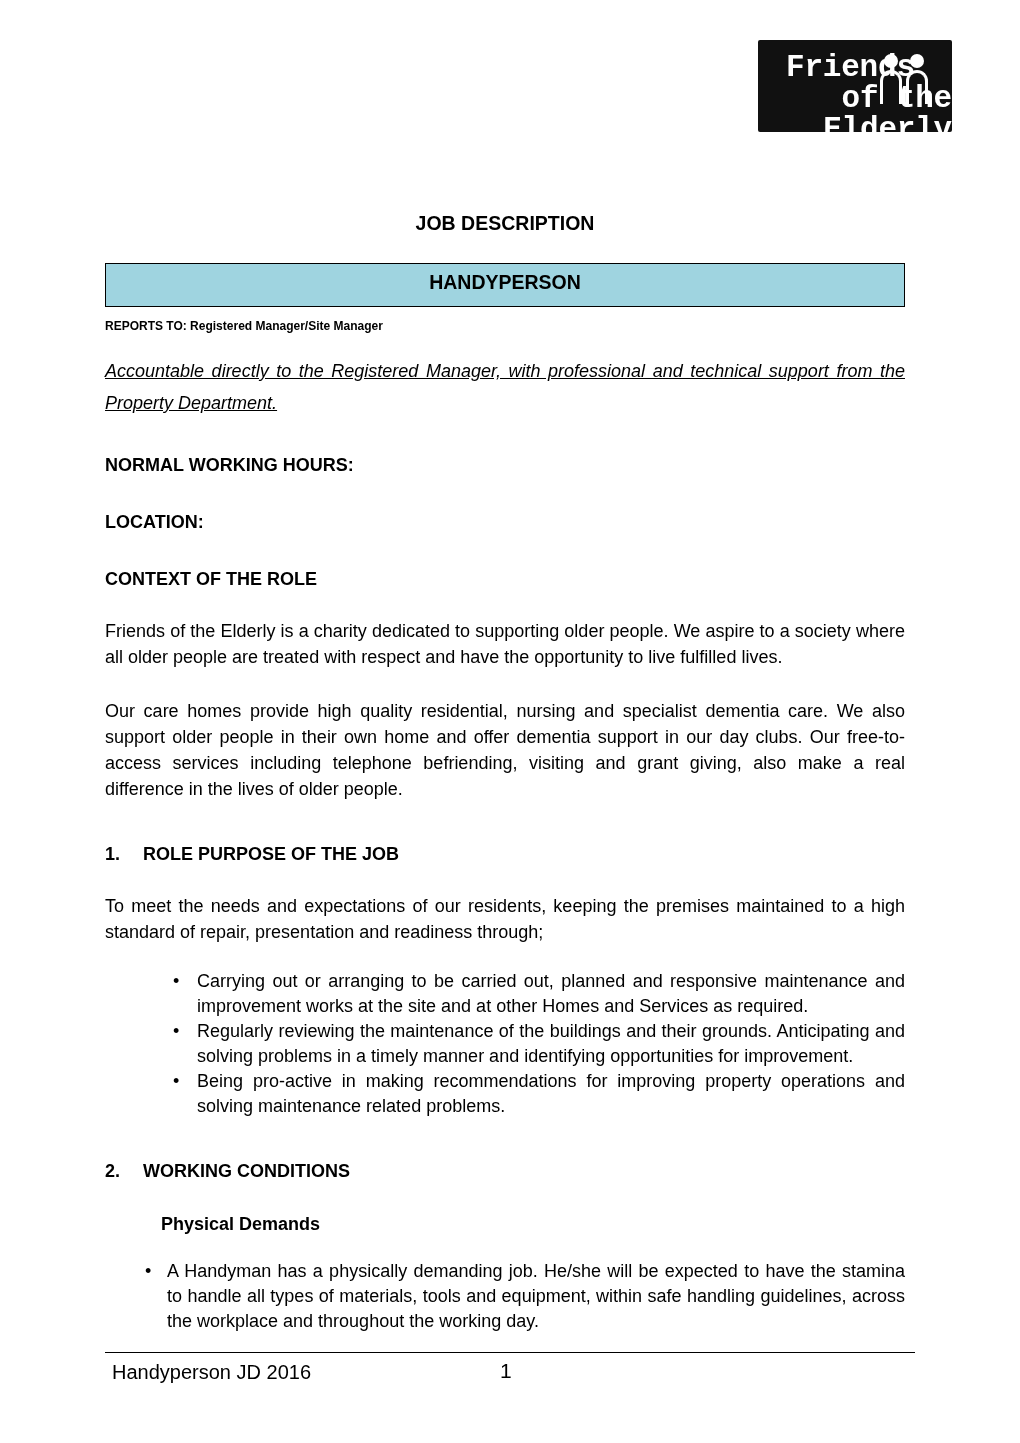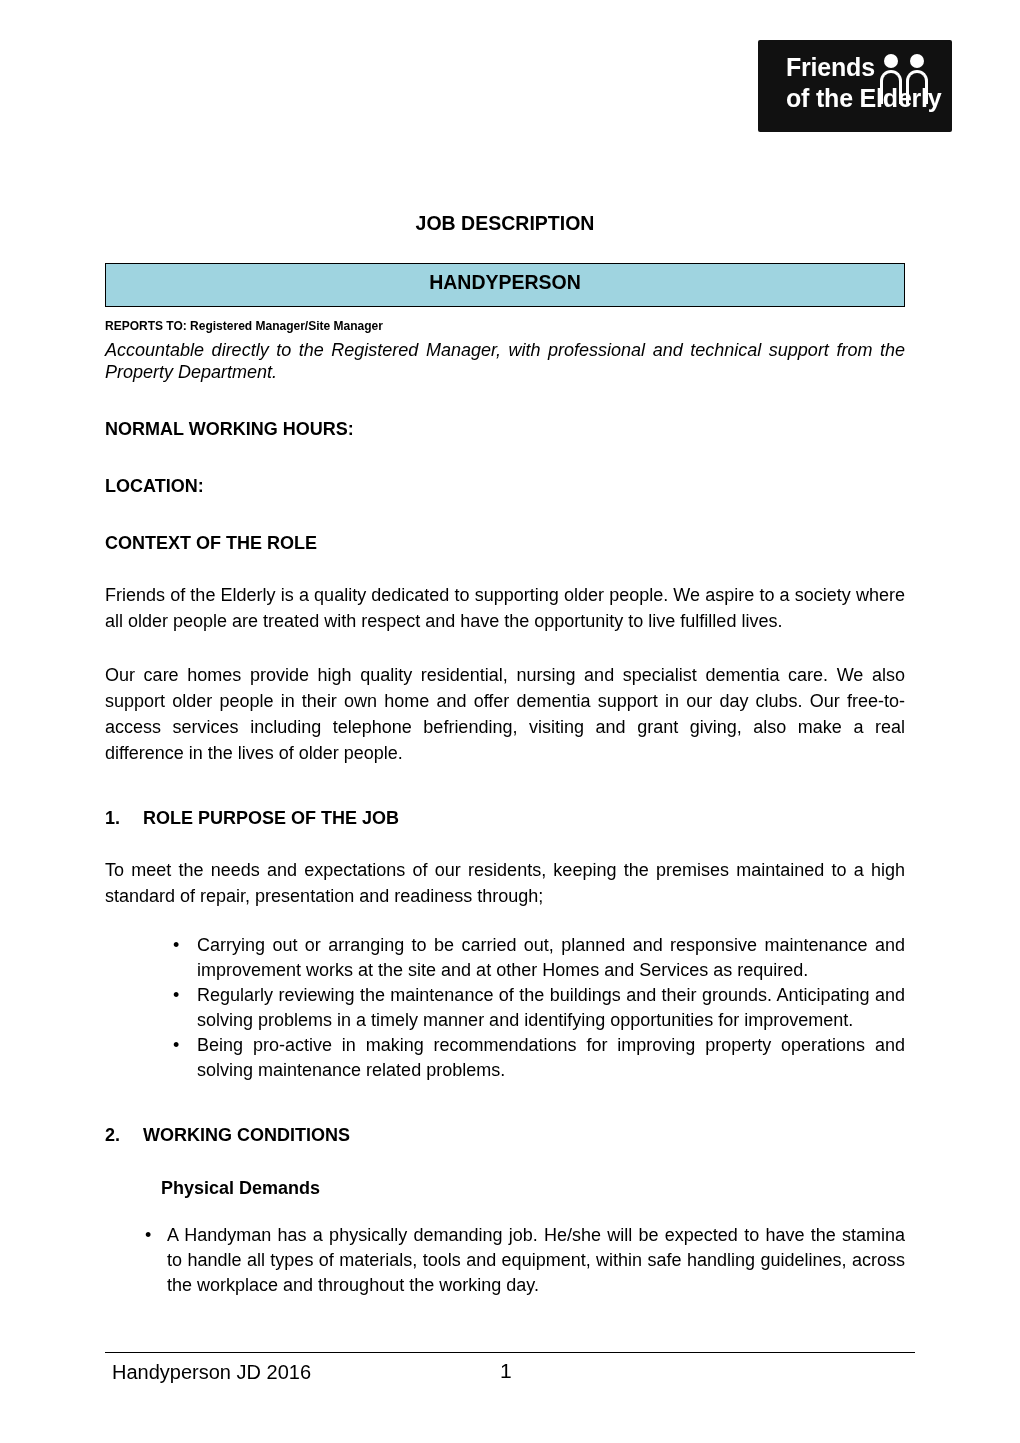--- a/index.html
+++ b/index.html
@@ -31,25 +31,25 @@
     height: 92px;
     background: #111111;
     border-radius: 2px;
     color: #ffffff;
     overflow: hidden;
   }
   .logo-text {
     position: absolute;
     left: 28px;
     top: 12px;
-    font-size: 25px;
+    font-size: 31px;
     font-weight: bold;
     line-height: 31px;
     letter-spacing: -0.2px;
-    font-family: Liberation Sans, sans-serif;
+    font-family: Liberation Mono, monospace;
   }
   .logo-text .l2 { display: block; text-align: right; }
   .logo-figures {
     position: absolute;
     right: 14px;
     top: 14px;
     width: 62px;
     height: 56px;
   }
   .fig {
@@ -109,22 +109,23 @@
   .h-label {
     font-size: 12px;
     font-weight: bold;
     margin-top: 12px;
   }
 
   .italic-para {
     font-size: 18px;
     font-style: italic;
     text-align: justify;
-    line-height: 22px;
-    margin-top: 6px;
+    line-height: 32px;
+    margin-top: 22px;
+    text-decoration: underline;
   }
 
   .spaced-head {
     font-size: 18px;
     font-weight: bold;
     margin-top: 36px;
   }
 
   p.body-para {
     font-size: 18px;
@@ -226,21 +227,21 @@
     <div class="h-label">REPORTS TO: Registered Manager/Site Manager</div>
 
     <div class="italic-para">Accountable directly to the Registered Manager, with professional and technical support from the Property Department.</div>
 
     <div class="spaced-head">NORMAL WORKING HOURS:</div>
 
     <div class="spaced-head">LOCATION:</div>
 
     <div class="spaced-head">CONTEXT OF THE ROLE</div>
 
-    <p class="body-para">Friends of the Elderly is a quality dedicated to supporting older people. We aspire to a society where all older people are treated with respect and have the opportunity to live fulfilled lives.</p>
+    <p class="body-para">Friends of the Elderly is a charity dedicated to supporting older people. We aspire to a society where all older people are treated with respect and have the opportunity to live fulfilled lives.</p>
 
     <p class="body-para">Our care homes provide high quality residential, nursing and specialist dementia care. We also support older people in their own home and offer dementia support in our day clubs.  Our free-to-access services including telephone befriending, visiting and grant giving, also make a real difference in the lives of older people.</p>
 
     <div class="num-head">
       <span class="num">1.</span>
       <span>ROLE PURPOSE OF THE JOB</span>
     </div>
 
     <p class="body-para">To meet the needs and expectations of our residents, keeping the premises maintained to a high standard of repair, presentation and readiness through;</p>
 

